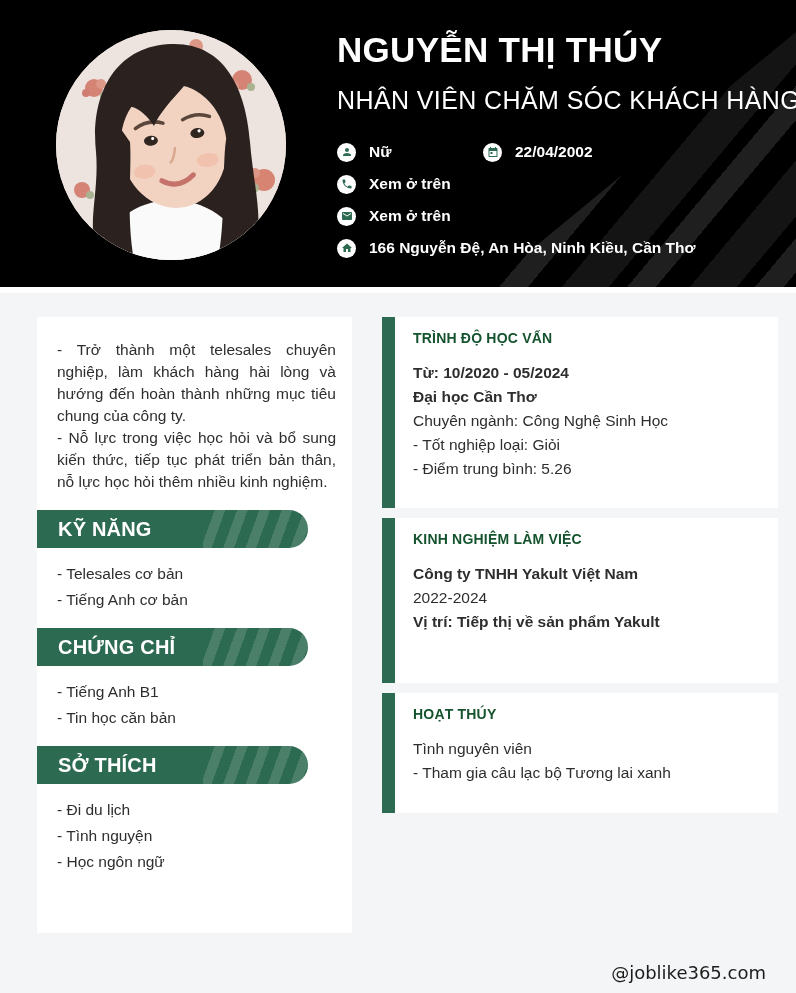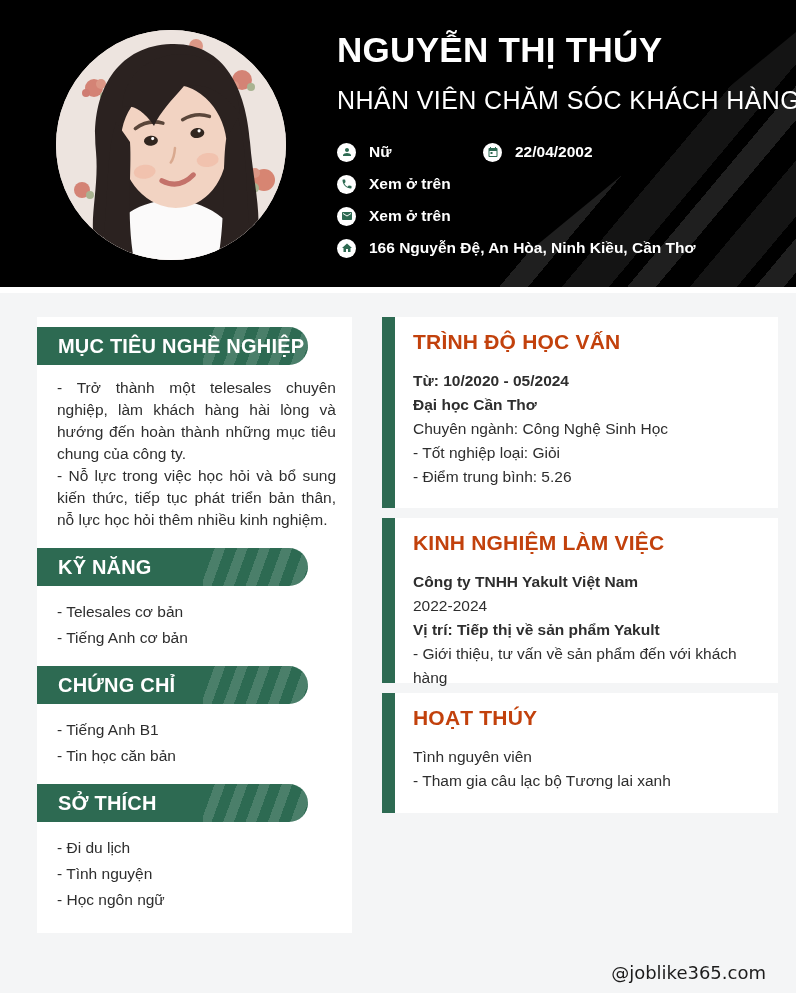--- a/index.html
+++ b/index.html
@@ -86,21 +86,21 @@
   .sec-list { list-style: none; margin: 13px 0 15px; padding: 0 16px 0 20px; }
   .sec-list li { font-size: 15.5px; line-height: 26px; }
 
   
   .rcard {
     position: absolute; left: 382px; width: 396px;
     background: #ffffff; border-left: 13px solid #2d6a52;
     padding: 13px 16px 0 18px;
   }
   .rcard h2 {
-    color: #c2410c; font-size: 21px; font-weight: bold;
+    color: #14532d; font-size: 14px; font-weight: bold;
     letter-spacing: 0.2px; margin: 0 0 15px; white-space: nowrap;
   }
   .rcard p { font-size: 15.5px; line-height: 24px; }
   .rcard p.bold { font-weight: bold; }
   .rcard-education  { top: 317px; height: 191px; }
   .rcard-experience { top: 518px; height: 165px; }
   .rcard-activities { top: 693px; height: 120px; }
 
   
   .watermark {
@@ -234,24 +234,20 @@
           <span class="c-text">166 Nguyễn Đệ, An Hòa, Ninh Kiều, Cần Thơ</span>
         </div>
       </div>
     </div>
   </div>
 
   <div class="white-strip"></div>
 
   <div class="left-card">
 
-    <div class="banner">
-      <span class="banner-label">MỤC TIÊU NGHỀ NGHIỆP</span>
-      <span class="banner-stripes"></span>
-    </div>
     <div class="objective-text">
       <p>- Trở thành một telesales chuyên nghiệp, làm khách hàng hài lòng và hướng đến hoàn thành những mục tiêu chung của công ty.</p>
       <p>- Nỗ lực trong việc học hỏi và bổ sung kiến thức, tiếp tục phát triển bản thân, nỗ lực học hỏi thêm nhiều kinh nghiệm.</p>
     </div>
 
     <div class="banner">
       <span class="banner-label">KỸ NĂNG</span>
       <span class="banner-stripes"></span>
     </div>
     <ul class="sec-list">
@@ -286,21 +282,20 @@
     <p>Chuyên ngành: Công Nghệ Sinh Học</p>
     <p>- Tốt nghiệp loại: Giỏi</p>
     <p>- Điểm trung bình: 5.26</p>
   </div>
 
   <div class="rcard rcard-experience">
     <h2>KINH NGHIỆM LÀM VIỆC</h2>
     <p class="bold">Công ty TNHH Yakult Việt Nam</p>
     <p>2022-2024</p>
     <p class="bold">Vị trí: Tiếp thị về sản phẩm Yakult</p>
-    <p>- Giới thiệu, tư vấn về sản phẩm đến với khách hàng</p>
   </div>
 
   <div class="rcard rcard-activities">
     <h2>HOẠT THÚY</h2>
     <p>Tình nguyên viên</p>
     <p>- Tham gia câu lạc bộ Tương lai xanh</p>
   </div>
 
   <div class="watermark">@joblike365.com</div>
 

